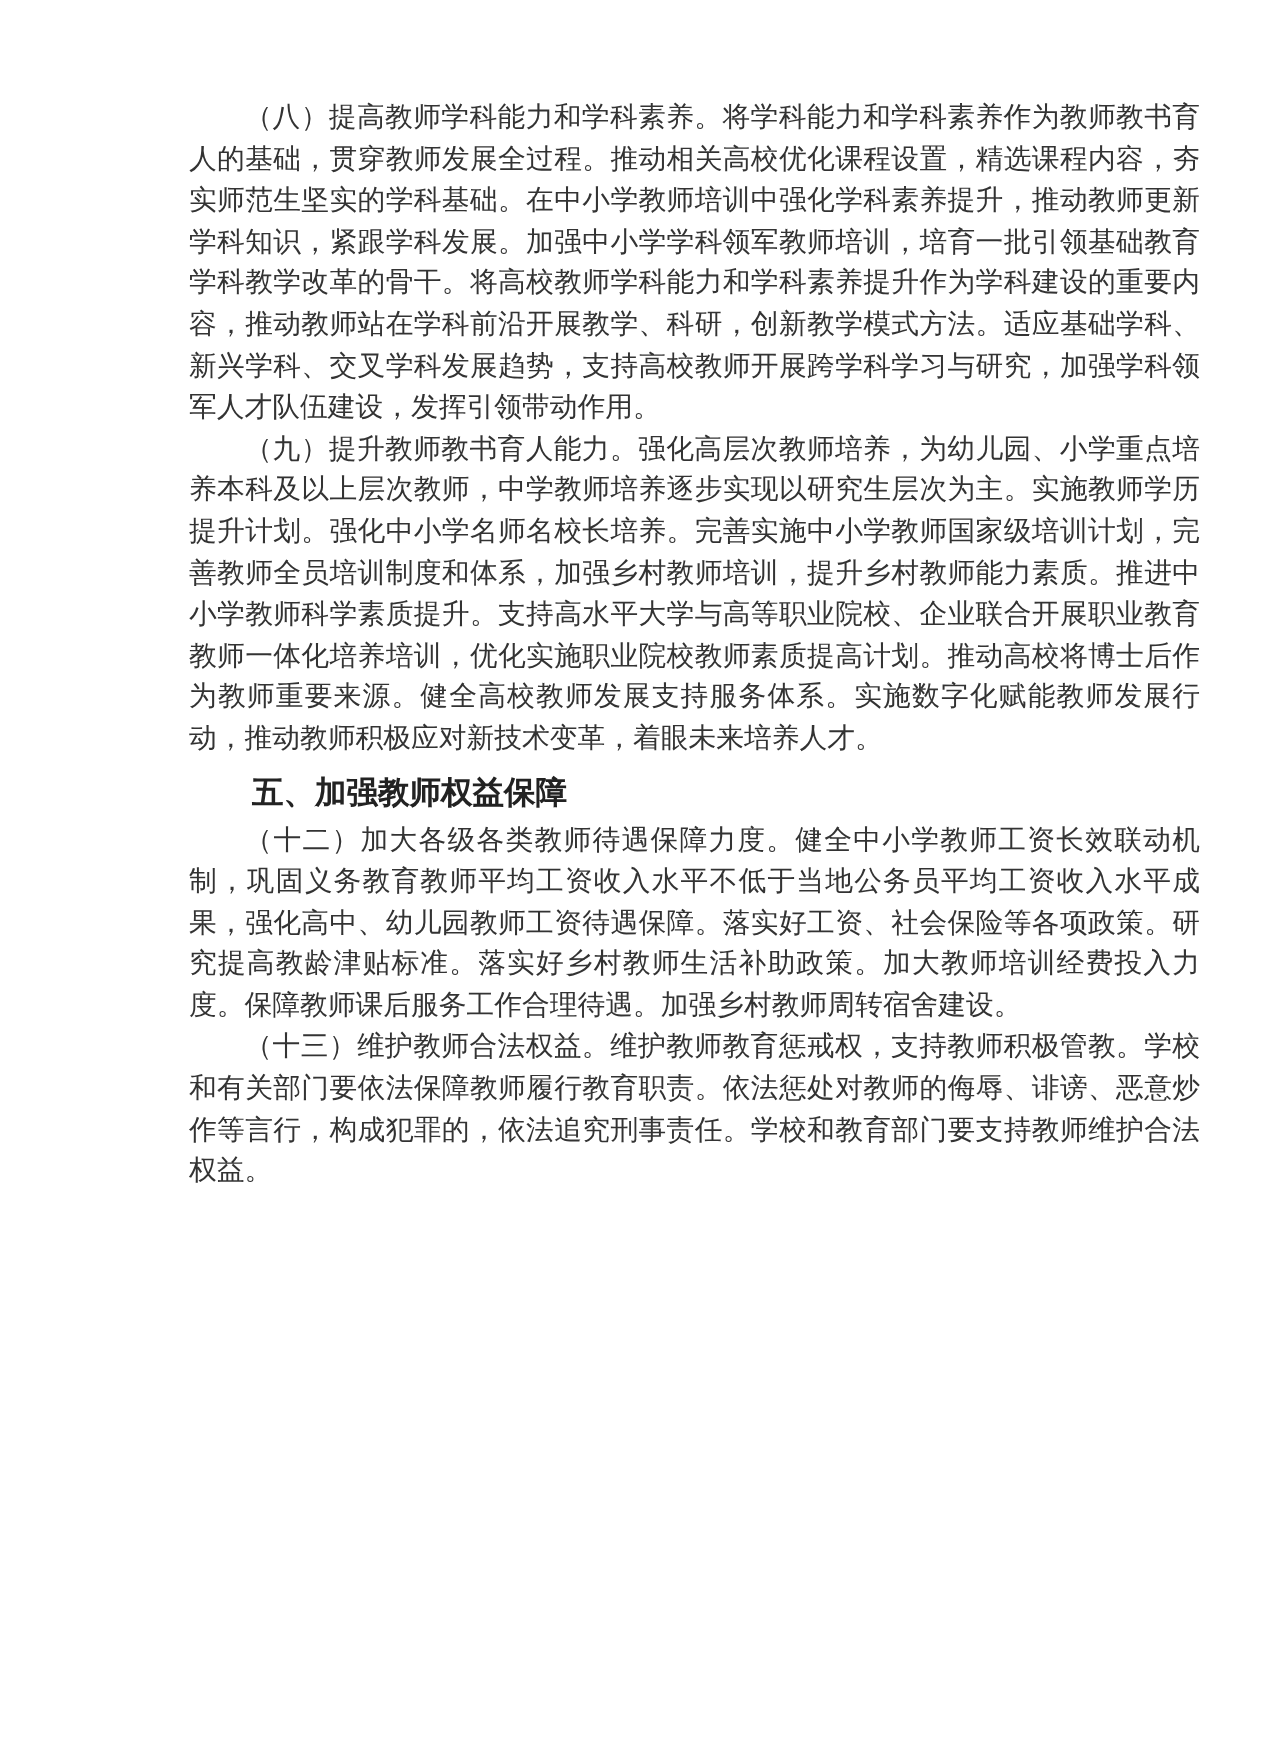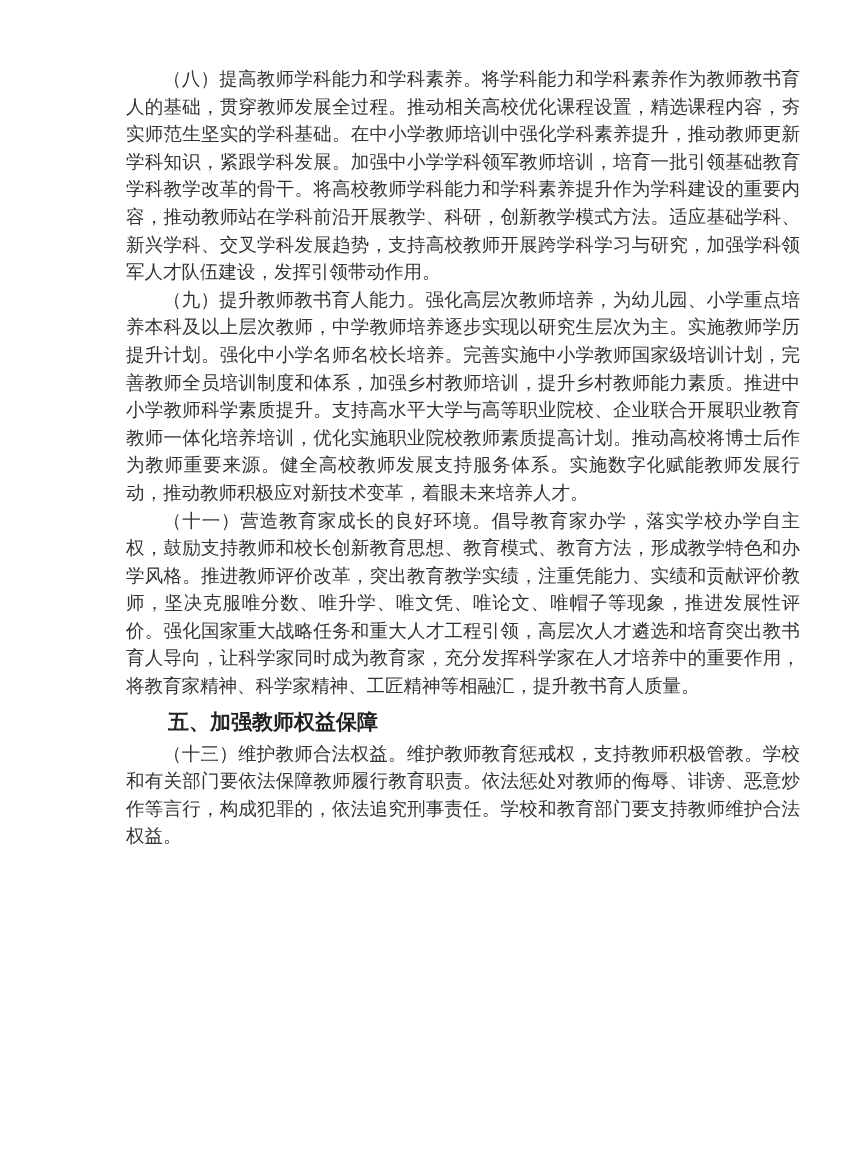--- a/index.html
+++ b/index.html
@@ -41,17 +41,17 @@
     text-align: left;
   }
 </style>
 </head>
 <body>
 
 <div class="page">
   <div class="content">
     <p class="para">（八）提高教师学科能力和学科素养。将学科能力和学科素养作为教师教书育人的基础，贯穿教师发展全过程。推动相关高校优化课程设置，精选课程内容，夯实师范生坚实的学科基础。在中小学教师培训中强化学科素养提升，推动教师更新学科知识，紧跟学科发展。加强中小学学科领军教师培训，培育一批引领基础教育学科教学改革的骨干。将高校教师学科能力和学科素养提升作为学科建设的重要内容，推动教师站在学科前沿开展教学、科研，创新教学模式方法。适应基础学科、新兴学科、交叉学科发展趋势，支持高校教师开展跨学科学习与研究，加强学科领军人才队伍建设，发挥引领带动作用。</p>
     <p class="para">（九）提升教师教书育人能力。强化高层次教师培养，为幼儿园、小学重点培养本科及以上层次教师，中学教师培养逐步实现以研究生层次为主。实施教师学历提升计划。强化中小学名师名校长培养。完善实施中小学教师国家级培训计划，完善教师全员培训制度和体系，加强乡村教师培训，提升乡村教师能力素质。推进中小学教师科学素质提升。支持高水平大学与高等职业院校、企业联合开展职业教育教师一体化培养培训，优化实施职业院校教师素质提高计划。推动高校将博士后作为教师重要来源。健全高校教师发展支持服务体系。实施数字化赋能教师发展行动，推动教师积极应对新技术变革，着眼未来培养人才。</p>
-    <p class="para">（十一）营造教育家成长的良好环境。倡导教育家办学，落实学校办学自主权，鼓励支持教师和校长创新教育思想、教育模式、教育方法，形成教学特色和办学风格。推进教师评价改革，突出教育教学实绩，注重凭能力、实绩和贡献评价教师，坚决克服唯分数、唯升学、唯文凭、唯论文、唯帽子等现象，推进发展性评价。强化国家重大战略任务和重大人才工程引领，高层次人才遴选和培育突出教书育人导向，让科学家同时成为教育家，充分发挥科学家在人才培养中的重要作用，将教育家精神、科学家精神、工匠精神等相融汇，提升教书育人质量。</p>
     <h2 class="heading">五、加强教师权益保障</h2>
+    <p class="para">（十二）加大各级各类教师待遇保障力度。健全中小学教师工资长效联动机制，巩固义务教育教师平均工资收入水平不低于当地公务员平均工资收入水平成果，强化高中、幼儿园教师工资待遇保障。落实好工资、社会保险等各项政策。研究提高教龄津贴标准。落实好乡村教师生活补助政策。加大教师培训经费投入力度。保障教师课后服务工作合理待遇。加强乡村教师周转宿舍建设。</p>
     <p class="para">（十三）维护教师合法权益。维护教师教育惩戒权，支持教师积极管教。学校和有关部门要依法保障教师履行教育职责。依法惩处对教师的侮辱、诽谤、恶意炒作等言行，构成犯罪的，依法追究刑事责任。学校和教育部门要支持教师维护合法权益。</p>
   </div>
 </div>
 
 </body></html>

